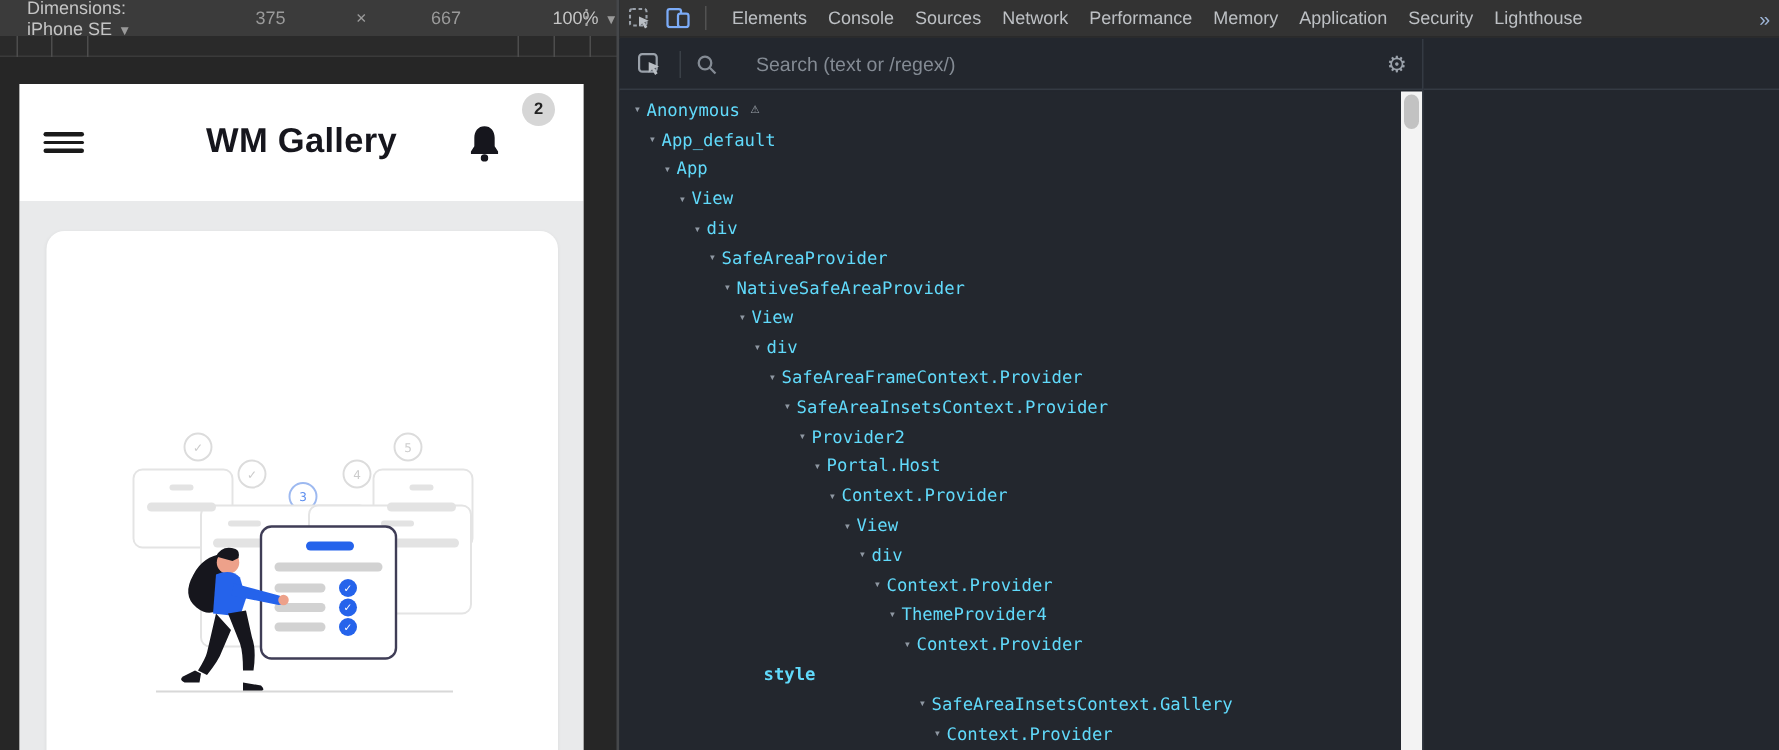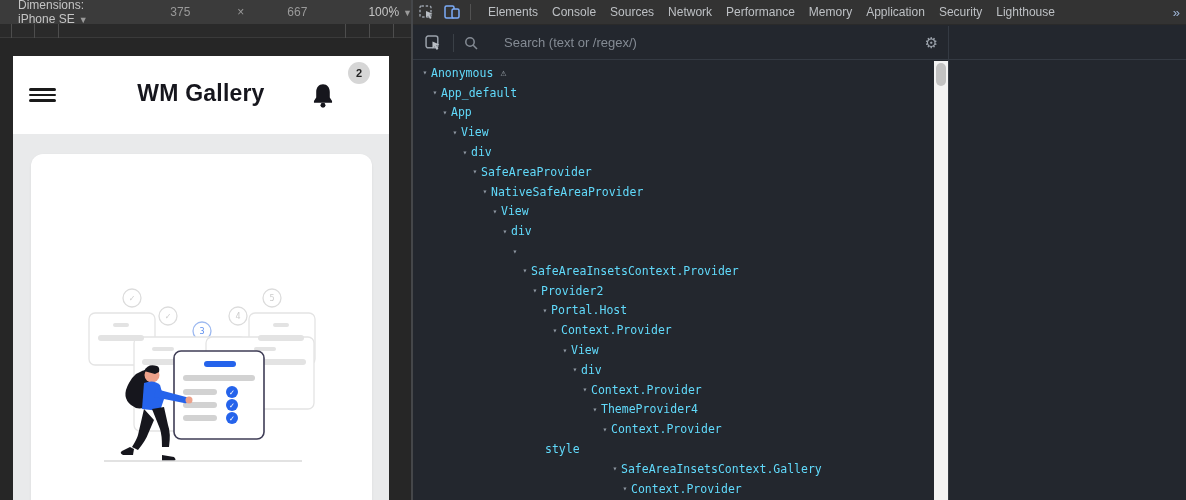--- a/index.html
+++ b/index.html
@@ -305,20 +305,21 @@
         <div class="tree-row" style="padding-left: 76px;">
           <span class="tree-arrow">▾</span>
           <span class="tree-name">View</span>
         </div>
         <div class="tree-row" style="padding-left: 86px;">
           <span class="tree-arrow">▾</span>
           <span class="tree-name">div</span>
         </div>
         <div class="tree-row" style="padding-left: 96px;">
           <span class="tree-arrow">▾</span>
+          <span class="tree-name">SafeAreaFrameContext.Provider</span>
         </div>
         <div class="tree-row" style="padding-left: 106px;">
           <span class="tree-arrow">▾</span>
           <span class="tree-name">SafeAreaInsetsContext.Provider</span>
         </div>
         <div class="tree-row" style="padding-left: 116px;">
           <span class="tree-arrow">▾</span>
           <span class="tree-name">Provider2</span>
         </div>
         <div class="tree-row" style="padding-left: 126px;">
@@ -342,21 +343,21 @@
           <span class="tree-name">Context.Provider</span>
         </div>
         <div class="tree-row" style="padding-left: 176px;">
           <span class="tree-arrow">▾</span>
           <span class="tree-name">ThemeProvider4</span>
         </div>
         <div class="tree-row" style="padding-left: 186px;">
           <span class="tree-arrow">▾</span>
           <span class="tree-name">Context.Provider</span>
         </div>
-        <div class="tree-row" style="padding-left: 120px;">
+        <div class="tree-row" style="padding-left: 84px; font-weight: bold;">
           <span class="tree-arrow"></span>
           <span class="tree-name">style</span>
         </div>
         <div class="tree-row" style="padding-left: 196px;">
           <span class="tree-arrow">▾</span>
           <span class="tree-name">SafeAreaInsetsContext.Gallery</span>
         </div>
         <div class="tree-row" style="padding-left: 206px;">
           <span class="tree-arrow">▾</span>
           <span class="tree-name">Context.Provider</span>

